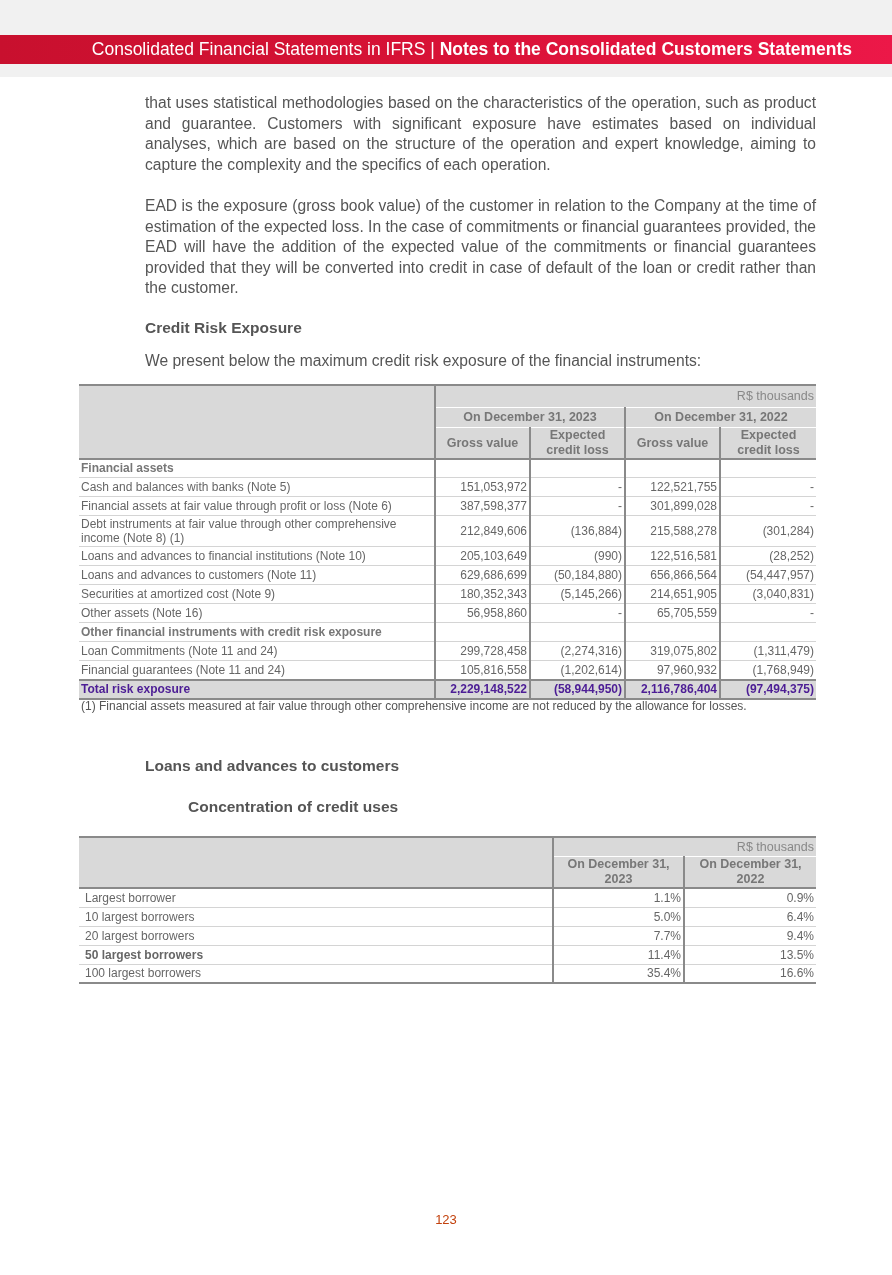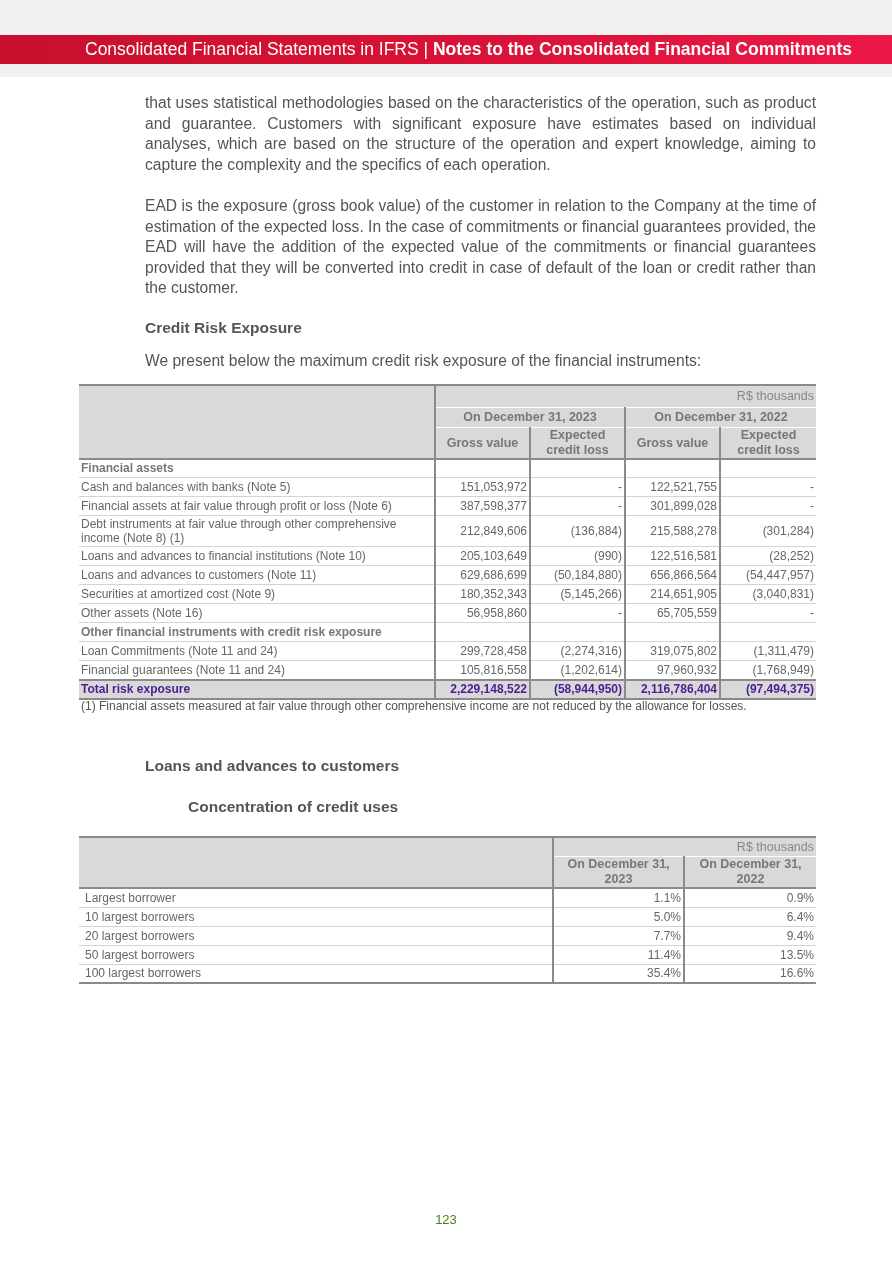--- a/index.html
+++ b/index.html
@@ -20,27 +20,27 @@
   .hdr th { font-weight:bold; color:#777; font-size:12.5px; text-align:center; }
   .unit { text-align:right !important; font-weight:normal !important; color:#888 !important; font-size:12.5px; }
   .lbl { text-align:left; }
   .num { text-align:right; }
   .bl { border-left:2px solid #8a8a8a; }
   .rowline td { border-bottom:1px solid #d4d4d4; }
   .bold td { font-weight:bold; color:#777;margin-left:28px; }
   .total td { background:#d9d9d9; font-weight:bold; color:#4c1d95; border-top:2px solid #8a8a8a; border-bottom:2px solid #8a8a8a; }
   .footnote { position:absolute; left:81px; top:699px; font-size:12px; color:#555; }
   .t2 { left:79px; top:836px; width:737px; }
-  .pagenum { position:absolute; left:0; width:892px; top:1212px; text-align:center; color:#4d7c0f; font-size:13px; }
+  .pagenum { position:absolute; left:0; width:892px; top:1212px; text-align:center; color:#c2410c; font-size:13px; }
 </style>
 </head>
 <body>
 
 <div class="topstrip"></div>
-<div class="banner"><span>Consolidated Financial Statements in IFRS</span><span> | </span><b>Notes to the Consolidated Financial Commitments</b></div>
+<div class="banner"><span>Consolidated Financial Statements in IFRS</span><span> | </span><b>Notes to the Consolidated Customers Statements</b></div>
 <div class="substrip"></div>
 
 <p class="para" style="top:93px;">that uses statistical methodologies based on the characteristics of the operation, such as product and guarantee. Customers with significant exposure have estimates based on individual analyses, which are based on the structure of the operation and expert knowledge, aiming to capture the complexity and the specifics of each operation.</p>
 <p class="para" style="top:196px;">EAD is the exposure (gross book value) of the customer in relation to the Company at the time of estimation of the expected loss. In the case of commitments or financial guarantees provided, the EAD will have the addition of the expected value of the commitments or financial guarantees provided that they will be converted into credit in case of default of the loan or credit rather than the customer.</p>
 
 <h3 class="h3" style="left:145px; top:319px;">Credit Risk Exposure</h3>
 <p class="para" style="top:351px;">We present below the maximum credit risk exposure of the financial instruments:</p>
 
 <table class="t1">
   <colgroup>
@@ -190,21 +190,21 @@
         <td class="lbl" style="padding-left: 6px;">10 largest borrowers</td>
         <td class="num bl">5.0%</td>
         <td class="num bl">6.4%</td>
       </tr>
       <tr class="rowline" style="height: 19px;">
         <td class="lbl" style="padding-left: 6px;">20 largest borrowers</td>
         <td class="num bl">7.7%</td>
         <td class="num bl">9.4%</td>
       </tr>
       <tr class="rowline" style="height: 19px;">
-        <td class="lbl" style="padding-left: 6px;">50 largest borrowers</td>
+        <td class="lbl" style="padding-left: 6px; font-weight: bold;">50 largest borrowers</td>
         <td class="num bl">11.4%</td>
         <td class="num bl">13.5%</td>
       </tr>
       <tr class="rowline" style="height: 19px; border-bottom: 2px solid rgb(138, 138, 138);">
         <td class="lbl" style="padding-left: 6px;">100 largest borrowers</td>
         <td class="num bl">35.4%</td>
         <td class="num bl">16.6%</td>
       </tr>
     </tbody>
 </table>

